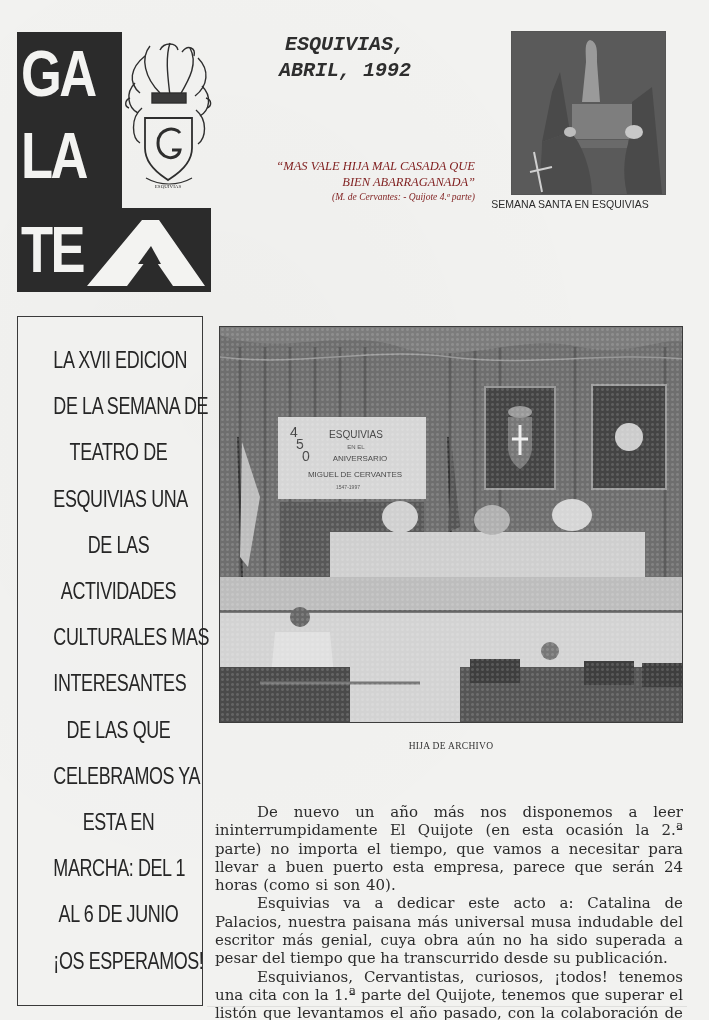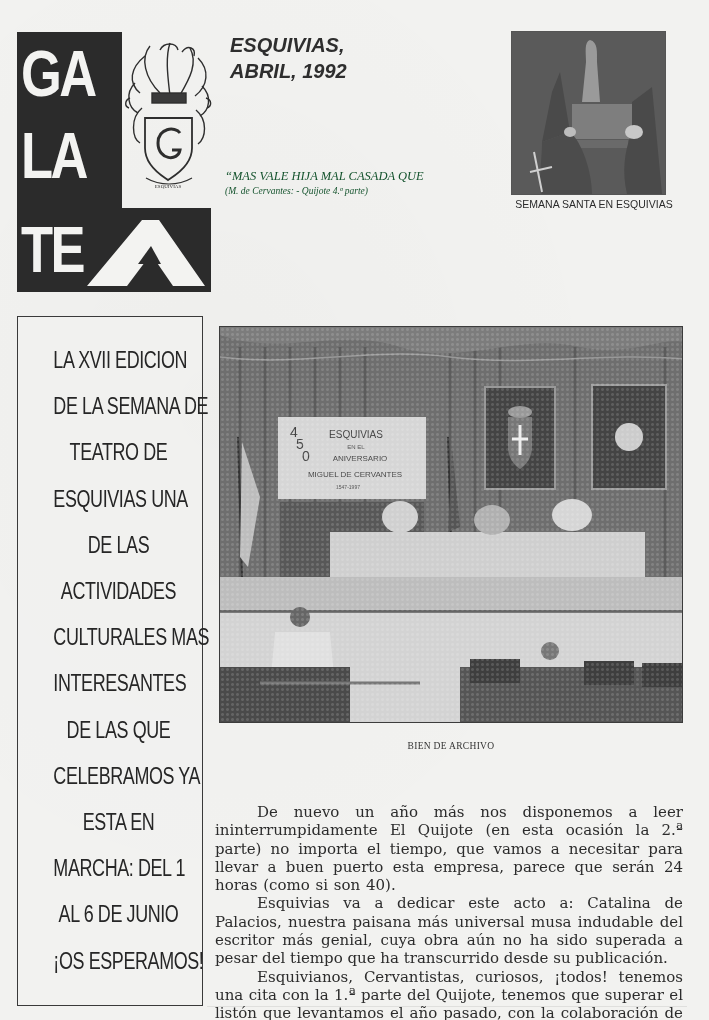--- a/index.html
+++ b/index.html
@@ -33,42 +33,42 @@
     .logo .ltr {
       position: absolute; color: #f3f3f1; font-family: "Liberation Sans", sans-serif;
       font-weight: bold; font-size: 64px; line-height: 64px; letter-spacing: -3px;
       transform: scaleX(0.82); transform-origin: left top;
     }
     .crest {
       position: absolute; left: 120px; top: 38px; width: 95px; height: 155px;
     }
     
     .masthead {
-      position: absolute; left: 230px; top: 32px; width: 230px; 
-      font-family: Liberation Sans, sans-serif; font-style: italic; font-weight: bold;
+      position: absolute; left: 230px; top: 32px; width: 230px; text-align: center;
+      font-family: Liberation Mono, monospace; font-style: italic; font-weight: bold;
       font-size: 20px; line-height: 26px; color: #2e2e2e;
     }
     .quote {
-      position: absolute; left: 225px; top: 168px; width: 250px; text-align: left;
+      position: absolute; left: 225px; top: 158px; width: 250px; text-align: right;
       font-family: "Liberation Serif", serif; font-style: italic; font-size: 12.5px;
-      line-height: 16px; color: #14532d;
+      line-height: 16px; color: #7f1d1d;
     }
     .quote .attr { font-size: 9.5px; line-height: 14px; }
     
     .small-photo {
       position: absolute; left: 511px; top: 31px; width: 153px; height: 162px;
       background-color: #5e5e5e;
       background-image:
         radial-gradient(circle, rgba(255,255,255,0.12) 1.2px, transparent 1.6px);
       background-size: 5px 5px;
       border: 1px solid #555;
       overflow: hidden;
     }
     .small-caption {
-      position: absolute; left: 494px; top: 198px; width: 200px; text-align: center;
+      position: absolute; left: 470px; top: 198px; width: 200px; text-align: center;
       font-family: "Liberation Sans", sans-serif; font-size: 10.5px; color: #2b2b2b;
     }
     
     .left-box {
       position: absolute; left: 17px; top: 316px; width: 186px; height: 690px;
       border: 1.5px solid #3a3a3a; box-sizing: border-box;
       background: rgba(242,242,240,0.6);
     }
     .left-box .line {
       display: block; text-align: center;
@@ -144,20 +144,21 @@
   <text x="48" y="150" text-anchor="middle" font-size="5" fill="#2e2e2e" font-family="Liberation Serif, serif">ESQUIVIAS</text>
 </svg>
 
 <div class="masthead">
   <div>ESQUIVIAS,</div>
   <div>ABRIL, 1992</div>
 </div>
 
 <div class="quote">
   <div>“MAS VALE HIJA MAL CASADA QUE</div>
+  <div>BIEN ABARRAGANADA”</div>
   <div class="attr">(M. de Cervantes: - Quijote 4.ª parte)</div>
 </div>
 
 <div class="small-photo">
   <svg width="153" height="162" viewBox="0 0 153 162">
     <rect width="153" height="162" fill="#5a5a5a"></rect>
     <path d="M78 8 C 72 10, 74 20, 74 30 L 70 70 L 88 70 L 85 30 C 85 20, 86 10, 78 8 Z" fill="#9a9a9a"></path>
     <rect x="60" y="72" width="62" height="35" fill="#7e7e7e"></rect>
     <rect x="62" y="108" width="54" height="8" fill="#6a6a6a"></rect>
     <path d="M40 60 L 48 40 L 58 100 L 30 110 Z" fill="#4a4a4a"></path>
@@ -246,21 +247,21 @@
     <rect x="0" y="340" width="130" height="57" fill="#4a4a4a"></rect>
     <line x1="40" y1="356" x2="200" y2="356" stroke="#777" stroke-width="3"></line>
     <rect x="240" y="340" width="224" height="57" fill="#555"></rect>
     <circle cx="330" cy="324" r="9" fill="#777"></circle>
     <rect x="250" y="332" width="50" height="24" fill="#3e3e3e"></rect>
     <rect x="364" y="334" width="50" height="24" fill="#3e3e3e"></rect>
     <rect x="422" y="336" width="42" height="24" fill="#3e3e3e"></rect>
   </svg>
   <div class="tex"></div>
 </div>
-<div class="photo-caption">BIEN DE ARCHIVO</div>
+<div class="photo-caption">HIJA DE ARCHIVO</div>
 
 <div class="body-text">
   <p class="ind" style="word-spacing:1px;">De nuevo un año más nos disponemos a leer ininterrumpidamente El Quijote (en esta ocasión la 2.ª parte) no importa el tiempo, que vamos a necesitar para llevar a buen puerto esta empresa, parece que serán 24 horas (como si son 40).</p>
   <p class="ind">Esquivias va a dedicar este acto a: Catalina de Palacios, nuestra paisana más universal musa indudable del escritor más genial, cuya obra aún no ha sido superada a pesar del tiempo que ha transcurrido desde su publicación.</p>
   <p class="ind">Esquivianos, Cervantistas, curiosos, ¡todos! tenemos una cita con la 1.ª parte del Quijote, tenemos que superar el listón que levantamos el año pasado, con la colaboración de todos.</p>
 </div>
 
 <div class="rule-bottom"></div>
 
 </body></html>

